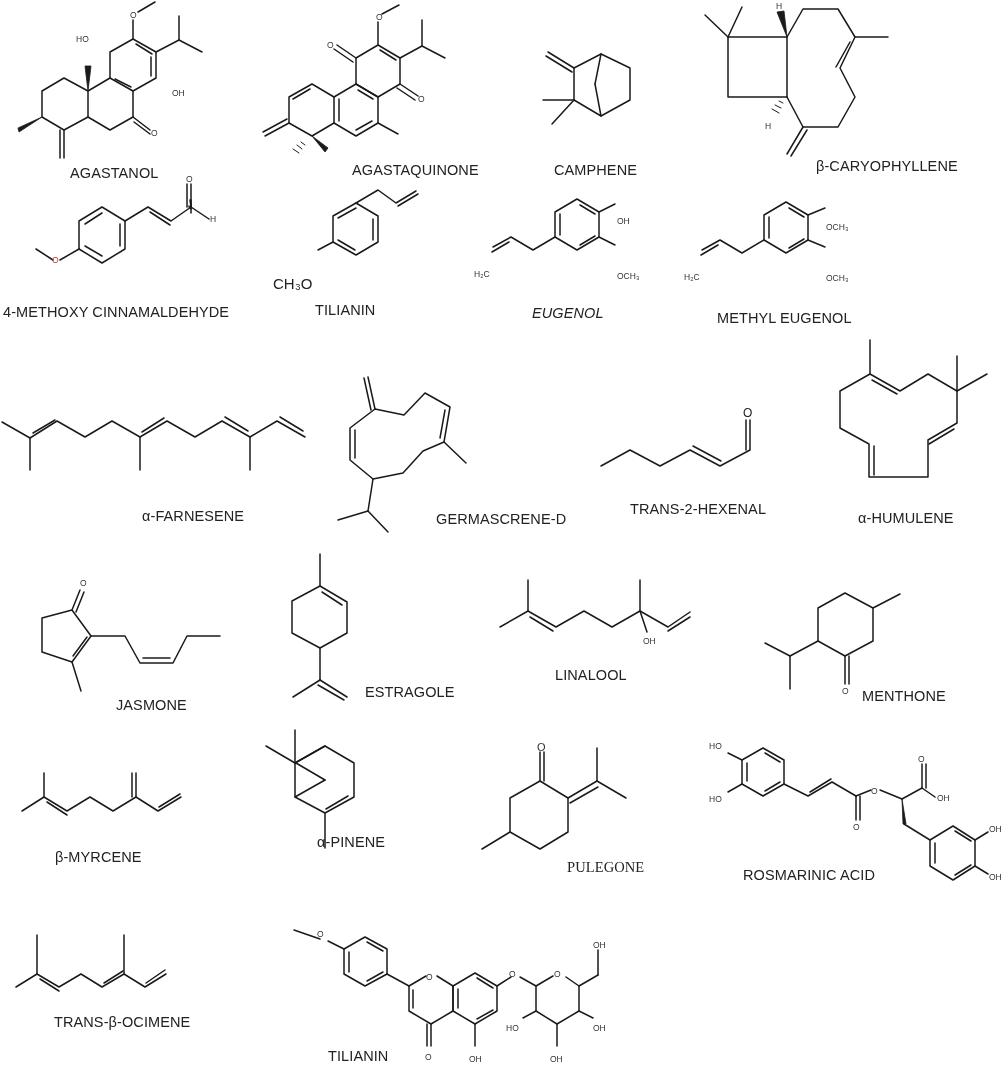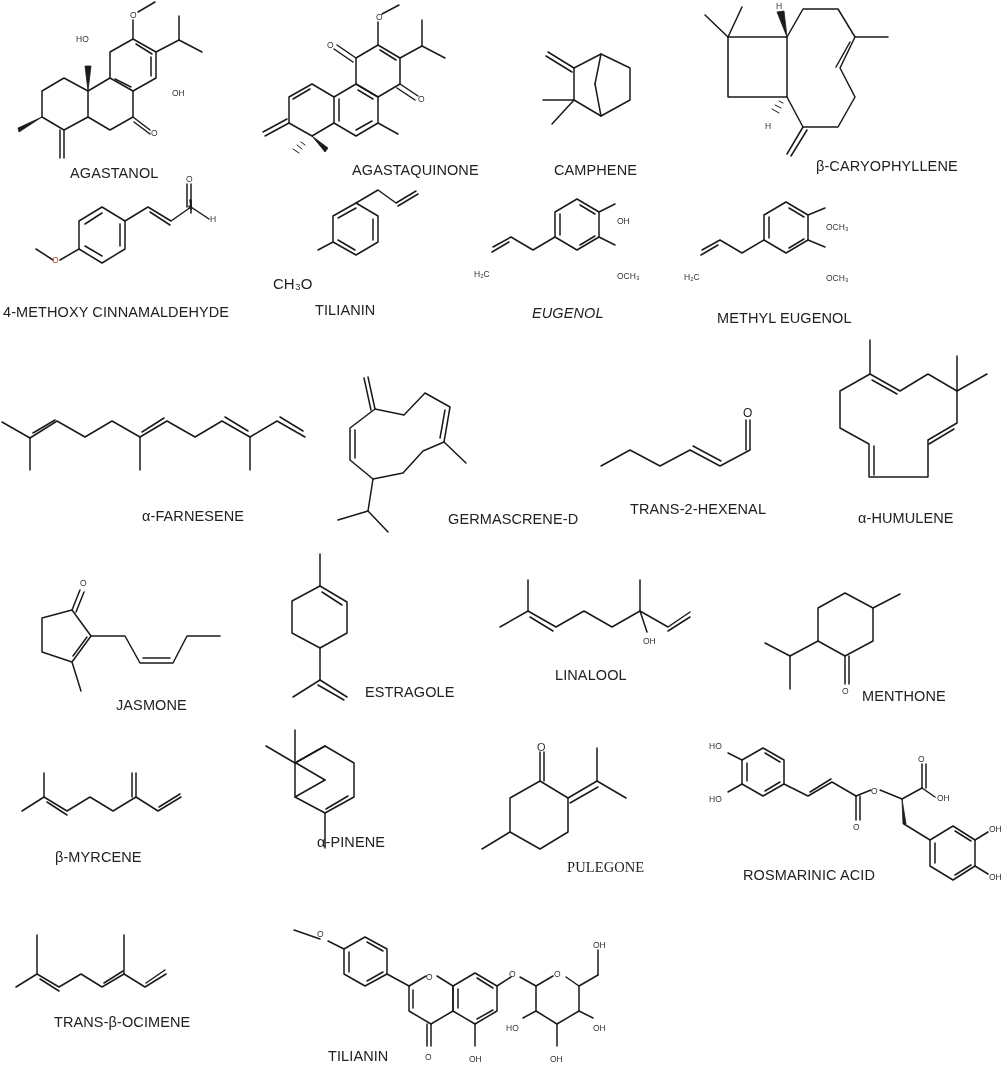--- a/index.html
+++ b/index.html
@@ -381,21 +381,21 @@
 
 <div class="label" style="left:70px;top:165px;">AGASTANOL</div>
 <div class="label" style="left:352px;top:162px;">AGASTAQUINONE</div>
 <div class="label" style="left:554px;top:162px;">CAMPHENE</div>
 <div class="label" style="left:816px;top:158px;">β-CARYOPHYLLENE</div>
 <div class="label" style="left:3px;top:304px;text-align:center;">4-METHOXY CINNAMALDEHYDE</div>
 <div class="label" style="left:315px;top:302px;">TILIANIN</div>
 <div class="label" style="left:532px;top:305px;font-style:italic;">EUGENOL</div>
 <div class="label" style="left:717px;top:310px;">METHYL EUGENOL</div>
 <div class="label" style="left:114px;top:508px;margin-left:28px;">α-FARNESENE</div>
-<div class="label" style="left:448px;top:511px;text-align:right;">GERMASCRENE-D</div>
+<div class="label" style="left:436px;top:511px;text-align:right;">GERMASCRENE-D</div>
 <div class="label" style="left:630px;top:501px;">TRANS-2-HEXENAL</div>
 <div class="label" style="left:858px;top:510px;">α-HUMULENE</div>
 <div class="label" style="left:116px;top:697px;">JASMONE</div>
 <div class="label" style="left:365px;top:684px;">ESTRAGOLE</div>
 <div class="label" style="left:555px;top:667px;">LINALOOL</div>
 <div class="label" style="left:862px;top:688px;">MENTHONE</div>
 <div class="label" style="left:55px;top:849px;">β-MYRCENE</div>
 <div class="label" style="left:285px;top:834px;margin-left:32px;">α-PINENE</div>
 <div class="label" style="left:567px;top:859px;font-family:Liberation Serif, serif;">PULEGONE</div>
 <div class="label" style="left:743px;top:867px;text-align:right;">ROSMARINIC ACID</div>

